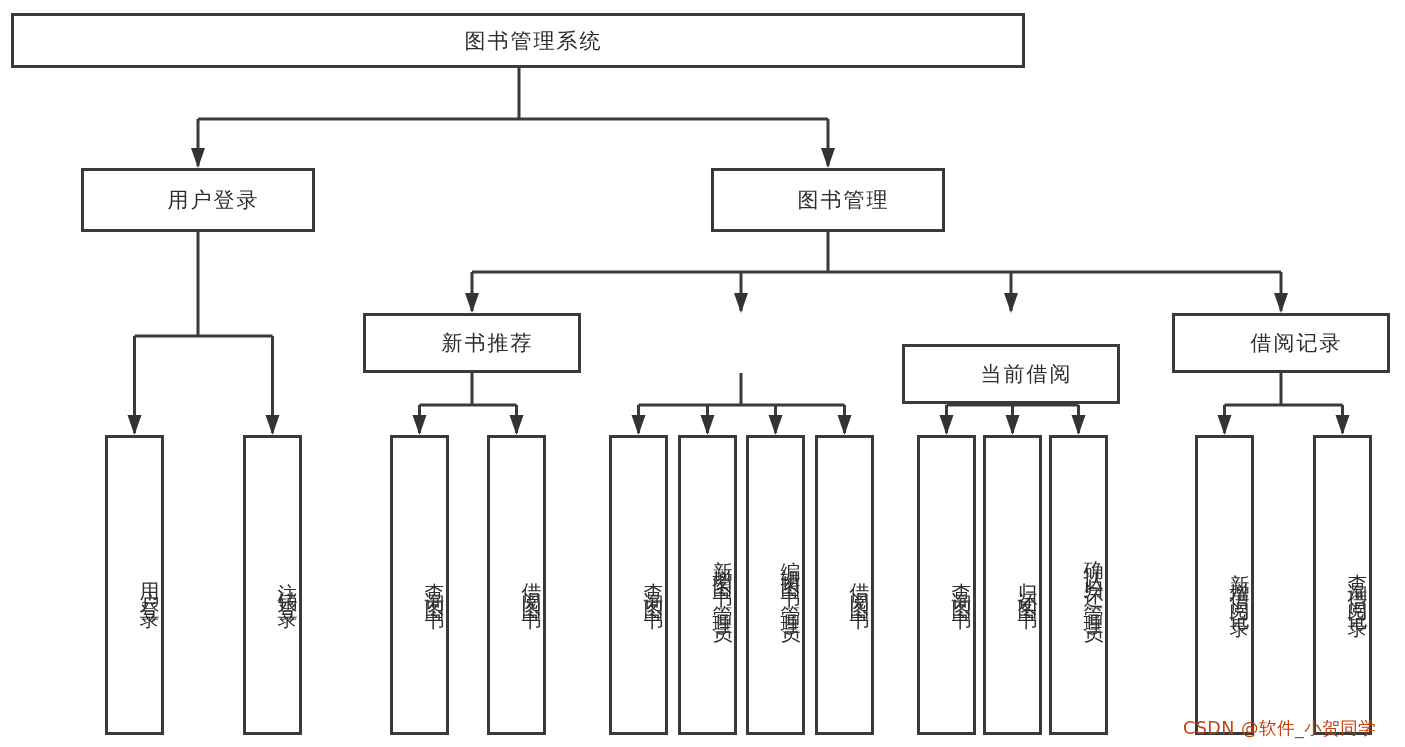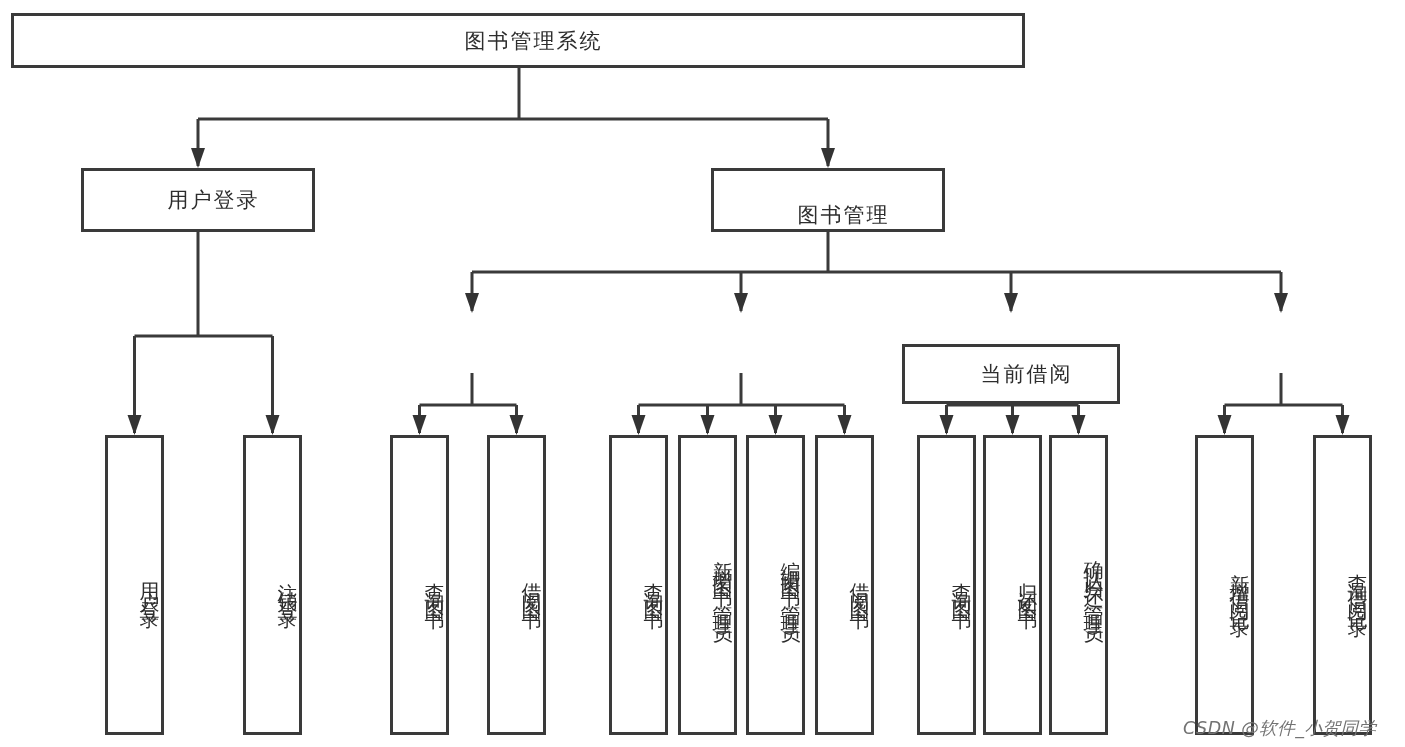--- a/index.html
+++ b/index.html
@@ -66,25 +66,24 @@
     font-size: 20px;
     letter-spacing: 9px;
     line-height: 1;
     white-space: nowrap;
   }
   .watermark {
     position: absolute;
     left: 1183px;
     top: 716px;
     font-size: 17.5px;
-    color: #737373;
+    color: #c2410c;
     letter-spacing: 0.5px;
     white-space: nowrap;
     z-index: 5;
-    font-style: italic;
   }
 </style>
 </head>
 <body>
 
 <div id="stage">
 
   <svg id="connectors" width="1405" height="747" viewBox="0 0 1405 747">
     <g>
       <path d="M519 68 V119 M198 119 H828 M198 119 V166 M828 119 V166"></path>
@@ -128,26 +127,32 @@
     </g>
   </svg>
 
   <div class="box root h-label">
     <span>图书管理系统</span>
   </div>
 
   <div class="box lvl2 h-label" style="left:81px;">
     <span>用户登录</span>
   </div>
-  <div class="box lvl2 h-label" style="left:711px;align-items:flex-end;">
+  <div class="box lvl2 h-label" style="left:711px;">
     <span>图书管理</span>
   </div>
 
+  <div class="box lvl3 h-label" style="left:363px;">
+    <span>新书推荐</span>
+  </div>
   <div class="box lvl3 h-label" style="left:902px;margin-top:31px;">
     <span>当前借阅</span>
+  </div>
+  <div class="box lvl3 h-label" style="left:1172px;">
+    <span>借阅记录</span>
   </div>
 
   <div class="box leaf" style="left:105px;">
     <span class="vtext">用户登录</span>
   </div>
   <div class="box leaf" style="left:243px;">
     <span class="vtext">注销登录</span>
   </div>
 
   <div class="box leaf" style="left:390px;">

